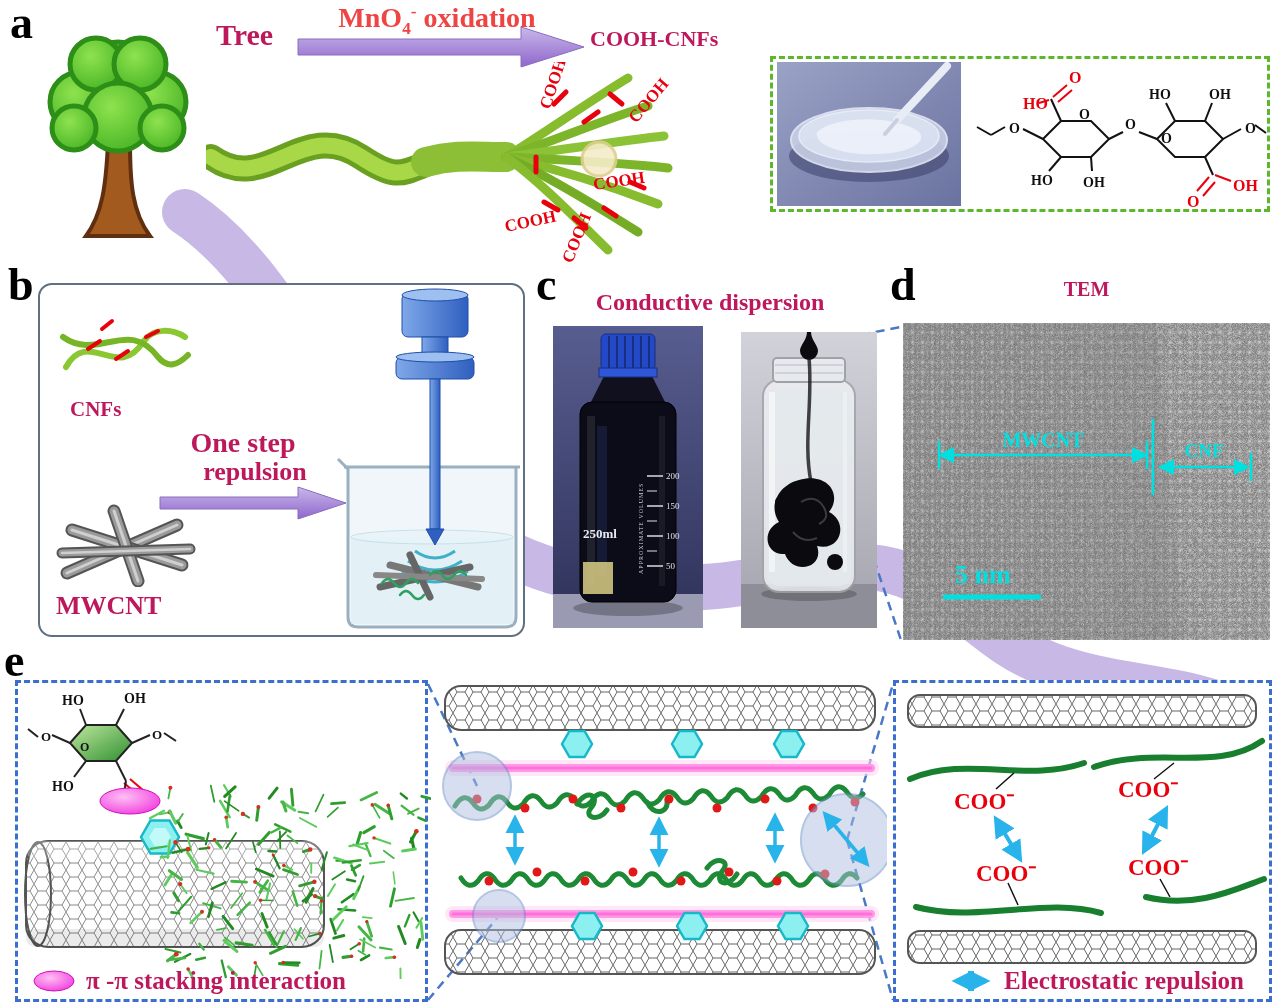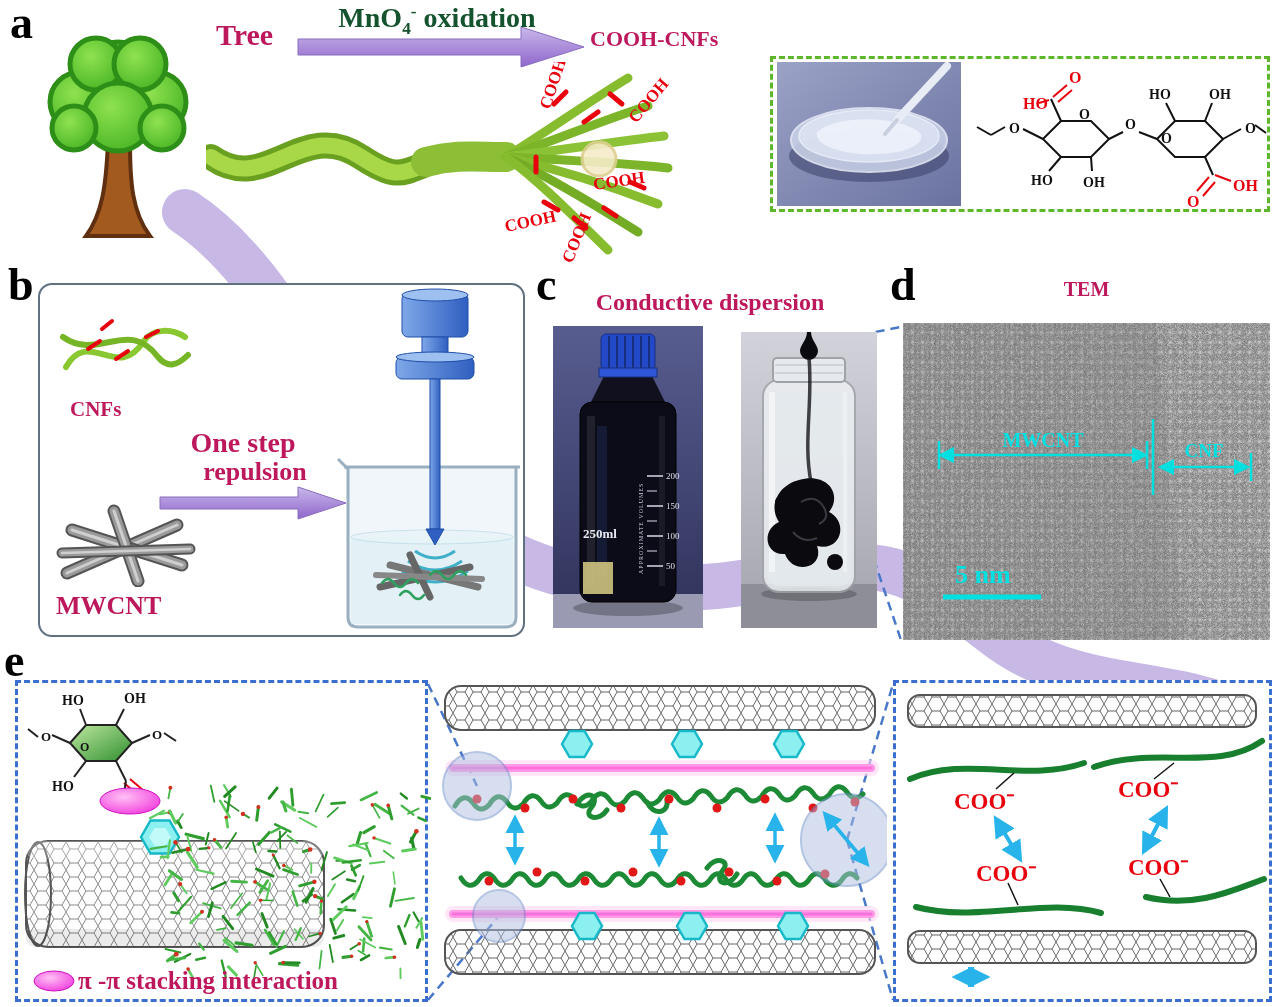--- a/index.html
+++ b/index.html
@@ -3,26 +3,26 @@
 <meta charset="utf-8">
 <style>
   *{margin:0;padding:0;box-sizing:border-box}
   html,body{background:#fff}
   body{font-family:"Liberation Serif",serif}
   .canvas{position:relative;width:1282px;height:1007px;background:#fff;overflow:hidden}
   .abs{position:absolute}
   .l1{z-index:1}
   .plabel{font-weight:bold;font-size:46px;line-height:1;color:#000}
   .bold{font-weight:bold;color:#be185d}
-  .purple{color:#14532d}
+  .purple{color:#ef4444}
   .center{text-align:center}
   sub{font-size:62%}
   sup{font-size:62%}
   svg text{font-family:"Liberation Serif",serif}
-  .caption-row{display:flex;align-items:center;gap:2px}
+  .caption-row{display:flex;align-items:center;gap:10px}
   .whitebox{background:#fff}
 </style>
 </head>
 <body>
 
 <div class="canvas">
 
   <svg class="abs" style="left:0;top:0;z-index:0" width="1282" height="1007" viewBox="0 0 1282 1007">
     <path d="M185,212 C320,300 360,555 620,585 C760,602 830,545 905,575 C965,598 985,640 1050,665 C1115,690 1185,685 1245,715" fill="none" stroke="#b9a6de" stroke-width="46" stroke-linecap="round" opacity="0.8"></path>
     <g stroke="#4a78c8" stroke-width="2.5" stroke-dasharray="9 6" fill="none">
@@ -760,16 +760,17 @@
     </svg>
     <div class="abs caption-row" style="left:52px;top:284px">
       <svg width="46" height="20" viewBox="0 0 46 20">
         <defs>
             <marker id="mcy3" viewBox="0 0 10 10" refX="8" refY="5" markerWidth="5" markerHeight="5" orient="auto-start-reverse">
           <path d="M0,0 L10,5 L0,10 Z" fill="#28b4ea" stroke="none"></path>
             </marker>
           </defs>
         <line x1="8" y1="10" x2="38" y2="10" stroke="#28b4ea" stroke-width="4.5" marker-start="url(#mcy3)" marker-end="url(#mcy3)"></line>
       </svg>
+      <span class="bold" style="font-size:25px">Electrostatic repulsion</span>
     </div>
   </div>
 
 </div>
 
 </body></html>

